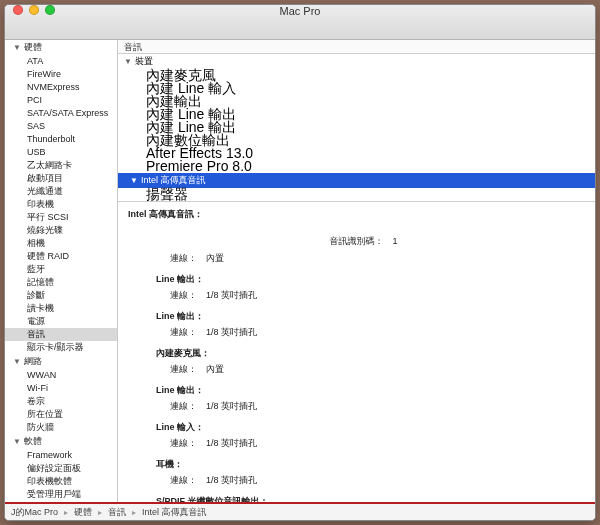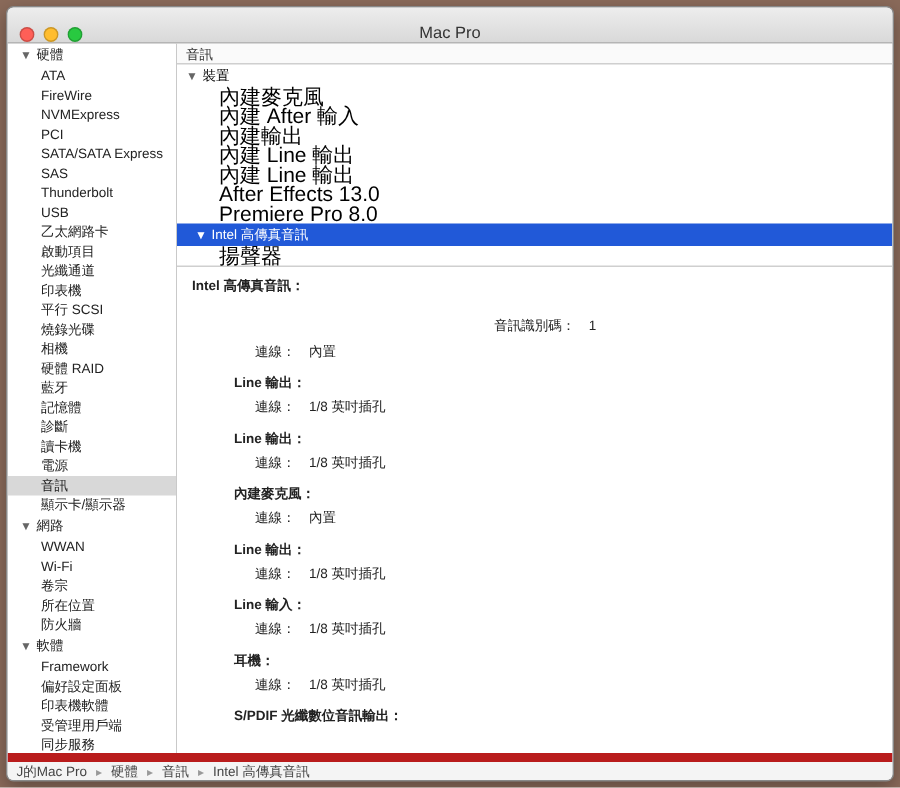--- a/index.html
+++ b/index.html
@@ -1,18 +1,18 @@
 <!DOCTYPE html>
 <html><head>
 <meta charset="utf-8">
 <style>
 * { margin: 0; padding: 0; box-sizing: border-box; font-family: -apple-system, "Lucida Grande", Arial, sans-serif; }
 body { background: #8a6a5a; width: 600px; height: 525px; overflow: hidden; padding: 4px; }
 .window { width: 592px; height: 517px; background: #f6f6f6; border: 1px solid #888; border-radius: 5px; overflow: hidden; display: flex; flex-direction: column; box-shadow: 0 4px 12px rgba(0,0,0,0.3); }
-.titlebar { height: 24px; background: linear-gradient(#ededed,#d9d9d9); border-bottom: 1px solid #b5b5b5; display: flex; align-items: flex-end; position: relative; }
+.titlebar { height: 35px; background: linear-gradient(#ededed,#d9d9d9); border-bottom: 1px solid #b5b5b5; display: flex; align-items: flex-start; position: relative; }
 .traffic { display: flex; gap: 6px; margin-left: 8px; }
 .dot { width: 10px; height: 10px; border-radius: 50%; border: 0.5px solid rgba(0,0,0,0.2); }
 .title { position: absolute; left: 0; right: 0; text-align: center; font-size: 11px; color: #333; pointer-events: none; }
 .body { flex: 1; display: flex; overflow: hidden; }
 .sidebar { width: 113px; background: #fff; border-right: 1px solid #c9c9c9; overflow-y: auto; font-size: 9px; color: #222; }
 .sidebar .section { padding: 1px 0 1px 8px; }
 .sidebar .section-head { display: flex; align-items: center; gap: 3px; }
 .tri { font-size: 8px; color: #666; display: inline-block; width: 8px; }
 .sidebar .item { padding: 1px 0 1px 22px; line-height: 11px; cursor: default; }
 .sidebar .item.sel { background: #d8d8d8; }
@@ -22,21 +22,21 @@
 .devices .dev-head { padding: 1px 6px; font-size: 9px; display: flex; align-items: center; gap: 3px; }
 .devices .dev-item { padding: 1px 0 1px 28px; font-size: 14px; line-height: 11px; }
 .devices .dev-group { padding: 1px 0 1px 12px; font-size: 9px; background: #2159d8; color: #fff; display: flex; align-items: center; gap: 3px; }
 .devices .dev-group .tri { color: #fff; }
 .detail { flex: 1; overflow-y: auto; font-size: 9px; padding: 6px 10px; color: #222; }
 .detail .sec-title { font-weight: bold; margin-bottom: 14px; }
 .detail .row { margin: 4px 0 4px 14px; text-align: center; }
 .detail .sub-sub-title { font-weight: bold; margin: 8px 0 3px 28px; }
 .detail .kv { margin: 3px 0 3px 42px; }
 .detail .kv .k { display: inline-block; }
-.footer { height: 18px; border-top: 6px solid #b91c1c; background: #f4f4f4; display: flex; align-items: center; font-size: 9px; color: #444; padding: 0 6px; }
+.footer { height: 18px; border-top: 2px solid #b91c1c; background: #f4f4f4; display: flex; align-items: center; font-size: 9px; color: #444; padding: 0 6px; }
 .footer .crumb { display: flex; align-items: center; gap: 4px; }
 .footer .sep { color: #999; margin: 0 2px; font-size: 8px; }
 ::-webkit-scrollbar { width: 12px; }
 ::-webkit-scrollbar-thumb { background: #c0c0c0; border-radius: 6px; border: 3px solid #fff; }
 </style>
 </head>
 <body>
 
 <div class="window">
   <div class="titlebar">
@@ -103,24 +103,25 @@
         <div class="item">啟動項目</div>
       </div>
     <div class="main">
       <div class="col-head">音訊</div>
       <div class="devices" id="devices">
           <div class="dev-head">
             <span class="tri">▼</span>
             <span>裝置</span>
           </div>
           <div class="dev-item">內建麥克風</div>
-          <div class="dev-item">內建 After 輸入</div>
+          <div class="dev-item">內建 Line 輸入</div>
           <div class="dev-item">內建輸出</div>
           <div class="dev-item">內建 Line 輸出</div>
           <div class="dev-item">內建 Line 輸出</div>
+          <div class="dev-item">內建數位輸出</div>
           <div class="dev-item">After Effects 13.0</div>
           <div class="dev-item">Premiere Pro 8.0</div>
           <div class="dev-group">
             <span class="tri">▼</span>
             <span>Intel 高傳真音訊</span>
           </div>
           <div class="dev-item">揚聲器</div>
         </div>
       <div class="detail" id="detail">
           <div class="sec-title">Intel 高傳真音訊：</div>

